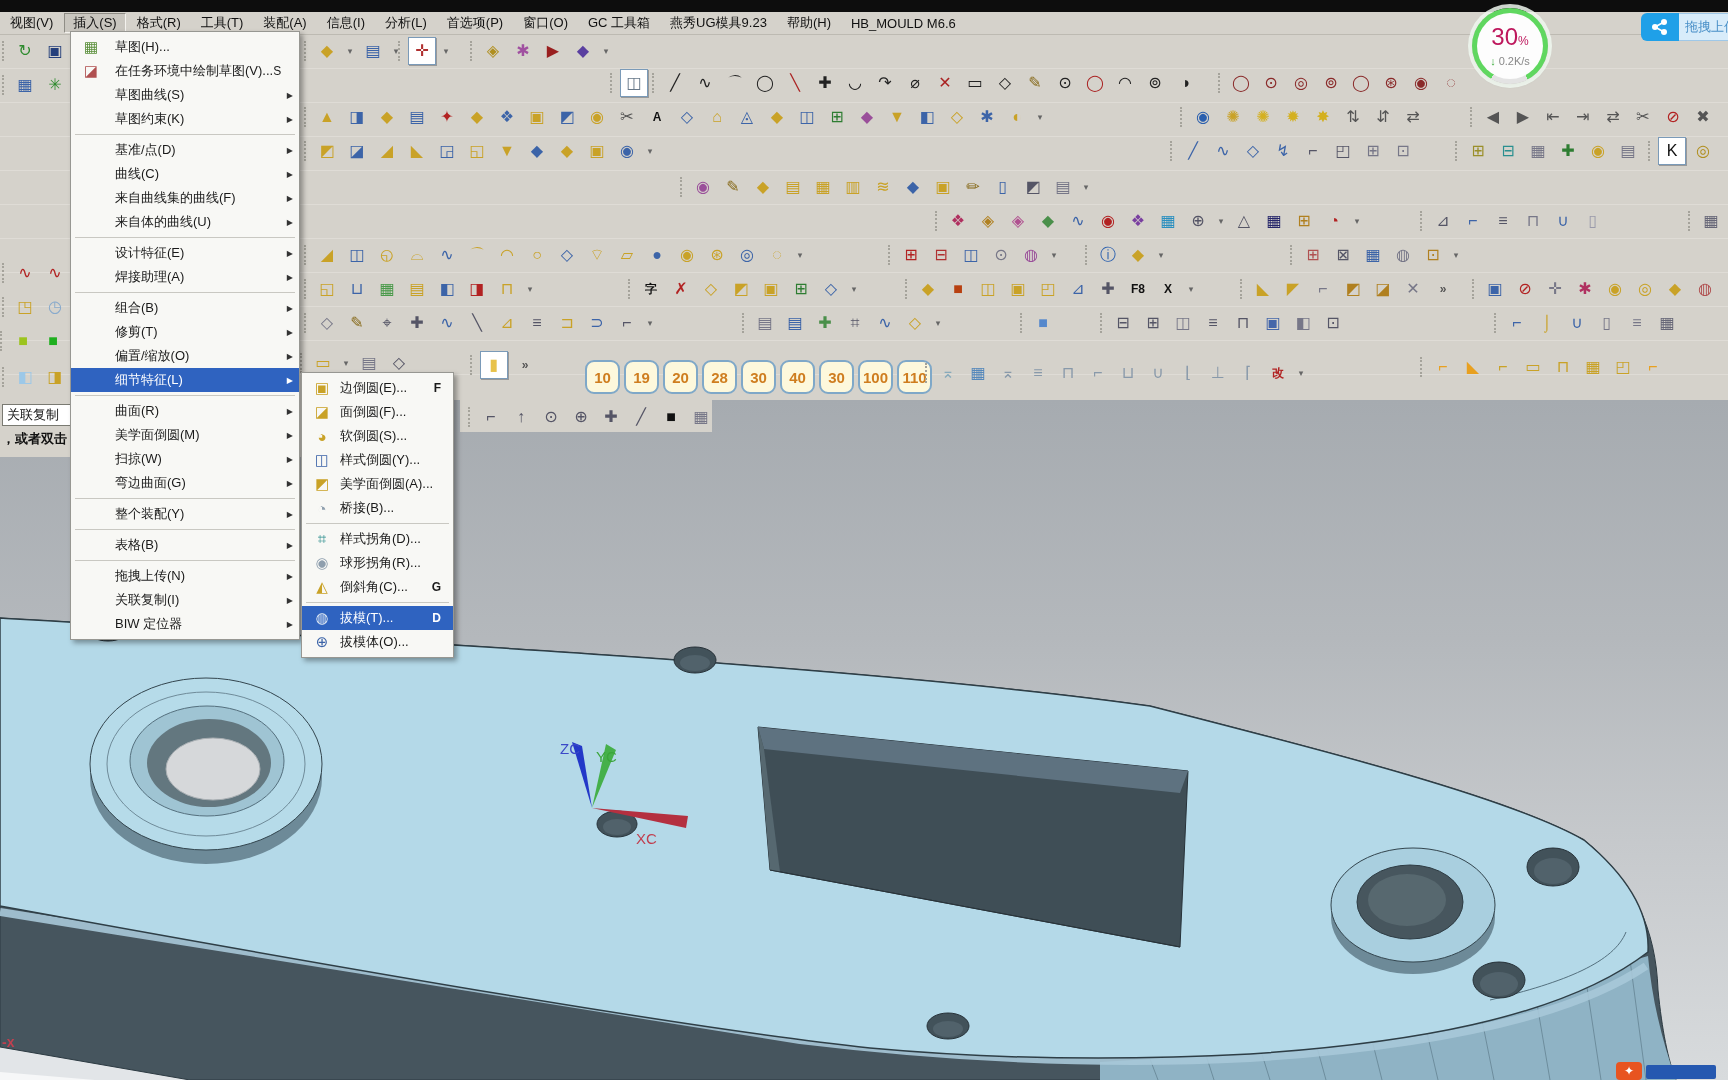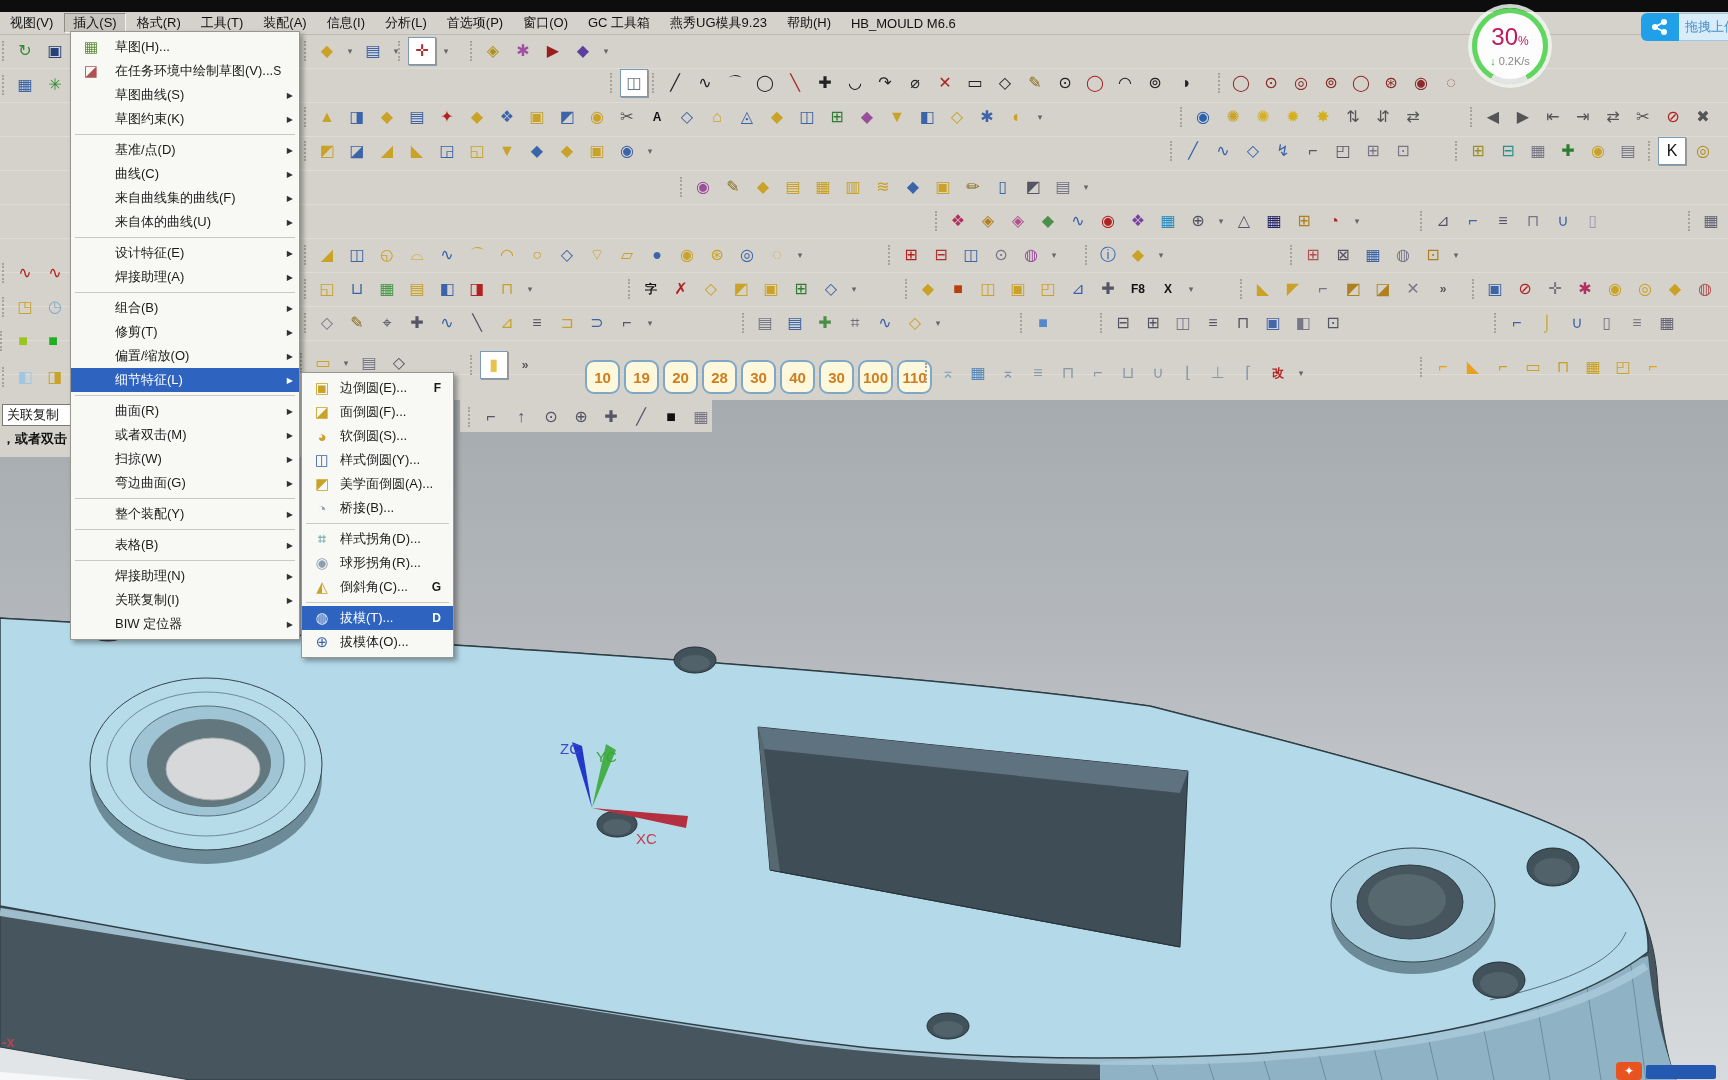--- a/index.html
+++ b/index.html
@@ -262,21 +262,21 @@
     <div class="mi hl">
       <span class="lbl">细节特征(L)</span>
       <span class="arr">▶</span>
     </div>
     <div class="sep"></div>
     <div class="mi">
       <span class="lbl">曲面(R)</span>
       <span class="arr">▶</span>
     </div>
     <div class="mi">
-      <span class="lbl">或者双击(M)</span>
+      <span class="lbl">美学面倒圆(M)</span>
       <span class="arr">▶</span>
     </div>
     <div class="mi">
       <span class="lbl">扫掠(W)</span>
       <span class="arr">▶</span>
     </div>
     <div class="mi">
       <span class="lbl">弯边曲面(G)</span>
       <span class="arr">▶</span>
     </div>
@@ -285,21 +285,21 @@
       <span class="lbl">整个装配(Y)</span>
       <span class="arr">▶</span>
     </div>
     <div class="sep"></div>
     <div class="mi">
       <span class="lbl">表格(B)</span>
       <span class="arr">▶</span>
     </div>
     <div class="sep"></div>
     <div class="mi">
-      <span class="lbl">焊接助理(N)</span>
+      <span class="lbl">拖拽上传(N)</span>
       <span class="arr">▶</span>
     </div>
     <div class="mi">
       <span class="lbl">关联复制(I)</span>
       <span class="arr">▶</span>
     </div>
     <div class="mi">
       <span class="lbl">BIW 定位器</span>
       <span class="arr">▶</span>
     </div>

